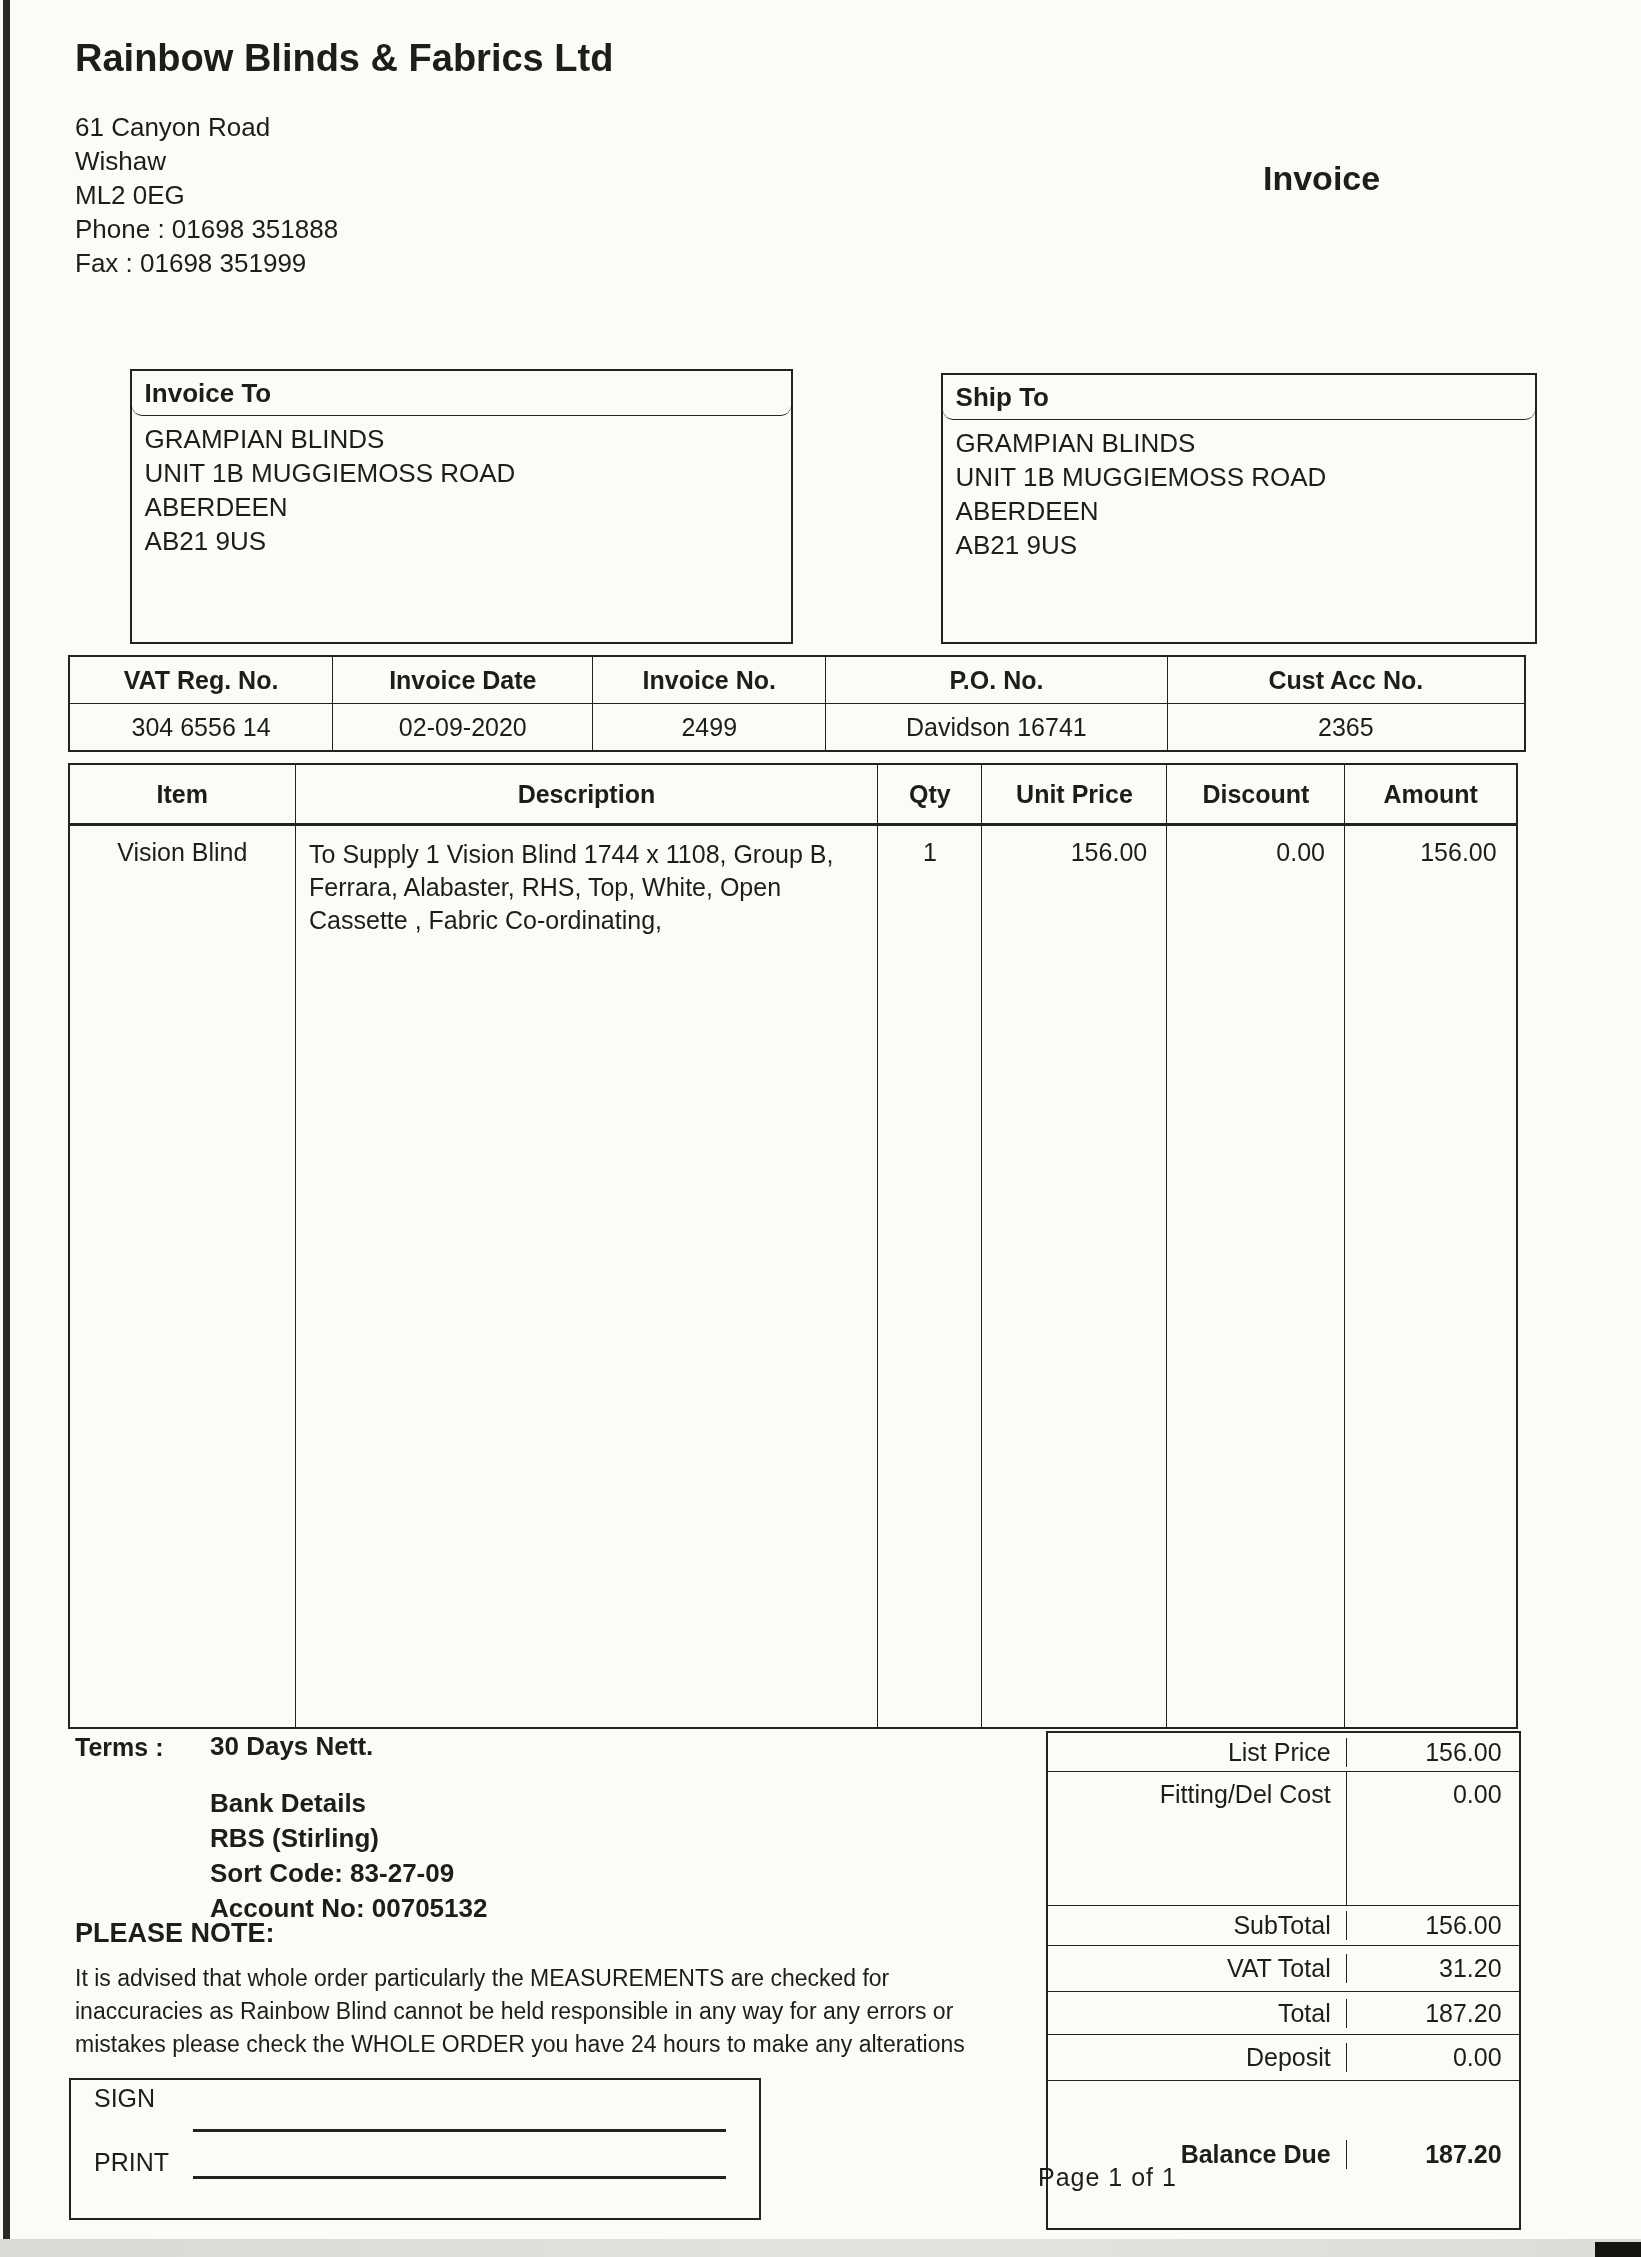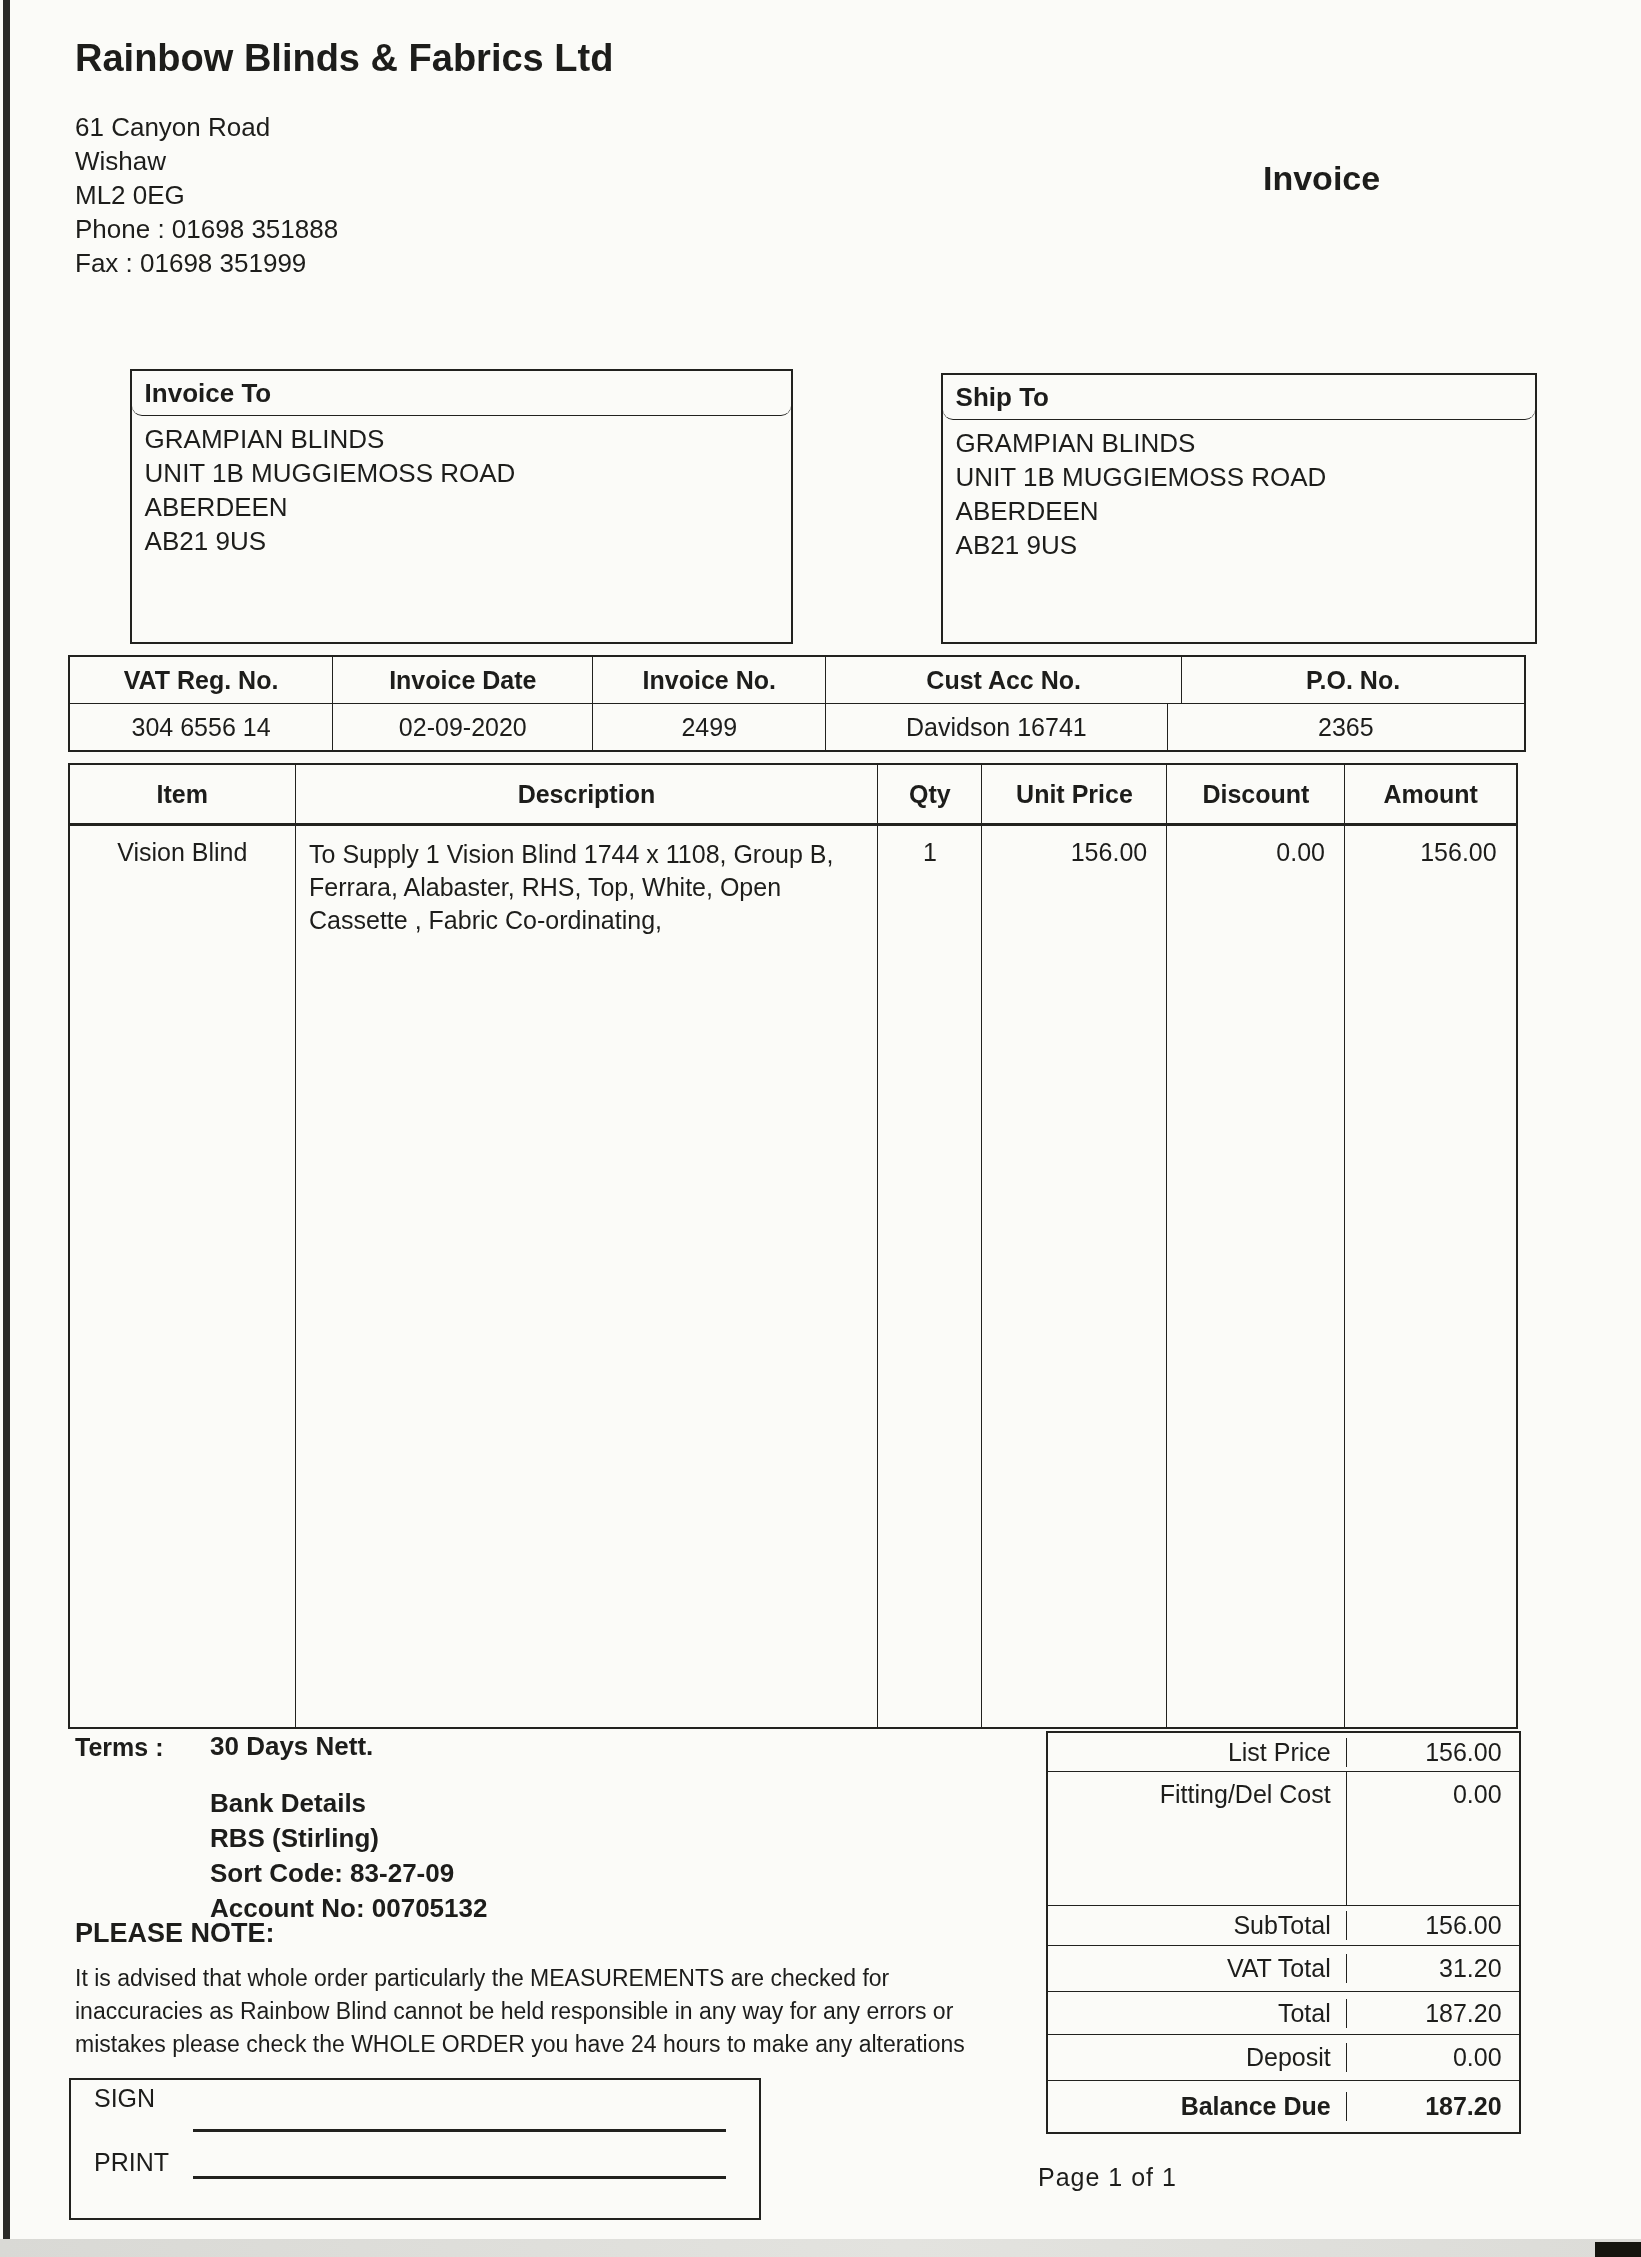--- a/index.html
+++ b/index.html
@@ -58,21 +58,21 @@
   .items-body .c-unit,.items-body .c-disc,.items-body .c-amt{text-align:right;padding-right:19.3px;}
 
   
   .terms-label{position:absolute;left:75px;top:1733px;font-size:25px;font-weight:bold;}
   .terms-value{position:absolute;left:210px;top:1731px;font-size:26px;font-weight:bold;}
   .bank{position:absolute;left:210px;top:1786px;font-size:26px;font-weight:bold;line-height:35px;}
   .note-head{position:absolute;left:75px;top:1918px;font-size:27px;font-weight:bold;}
   .note-body{position:absolute;left:75px;top:1962px;width:908px;font-size:23px;line-height:33px;}
 
   
-  .totals{position:absolute;left:1046px;top:1731px;width:475px;height:403px;
+  .totals{position:absolute;left:1046px;top:1731px;width:475px;height:499px;
     border:2.9px solid #22221f;box-sizing:border-box;display:flex;flex-direction:column;font-size:25px;}
   .t-row{display:flex;border-bottom:1.9px solid #22221f;box-sizing:border-box;}
   .t-row:last-child{border-bottom:none;gap:18px;}
   .t-label{width:63.5%;box-sizing:border-box;border-right:1.9px solid #22221f;
     text-align:right;padding-right:15.4px;}
   .t-value{flex:1;text-align:right;padding-right:17.4px;}
   .t-row.r1{height:39px;align-items:center;}
   .t-row.r2{height:134px;} .t-row.r2 .t-label,.t-row.r2 .t-value{padding-top:7.7px;}
   .t-row.r3{height:40px;align-items:center;}
   .t-row.r4{height:46px;align-items:center;}
@@ -128,22 +128,22 @@
       <div>ABERDEEN</div>
       <div>AB21 9US</div>
     </div>
   </div>
 
   <div class="meta-table">
     <div class="meta-row head">
       <div class="meta-cell mc1">VAT Reg. No.</div>
       <div class="meta-cell mc2">Invoice Date</div>
       <div class="meta-cell mc3">Invoice No.</div>
+      <div class="meta-cell mc4">P.O. No.</div>
       <div class="meta-cell mc5">Cust Acc No.</div>
-      <div class="meta-cell mc4">P.O. No.</div>
     </div>
     <div class="meta-row">
       <div class="meta-cell mc1">304 6556 14</div>
       <div class="meta-cell mc2">02-09-2020</div>
       <div class="meta-cell mc3">2499</div>
       <div class="meta-cell mc4">Davidson 16741</div>
       <div class="meta-cell mc5">2365</div>
     </div>
   </div>
 

